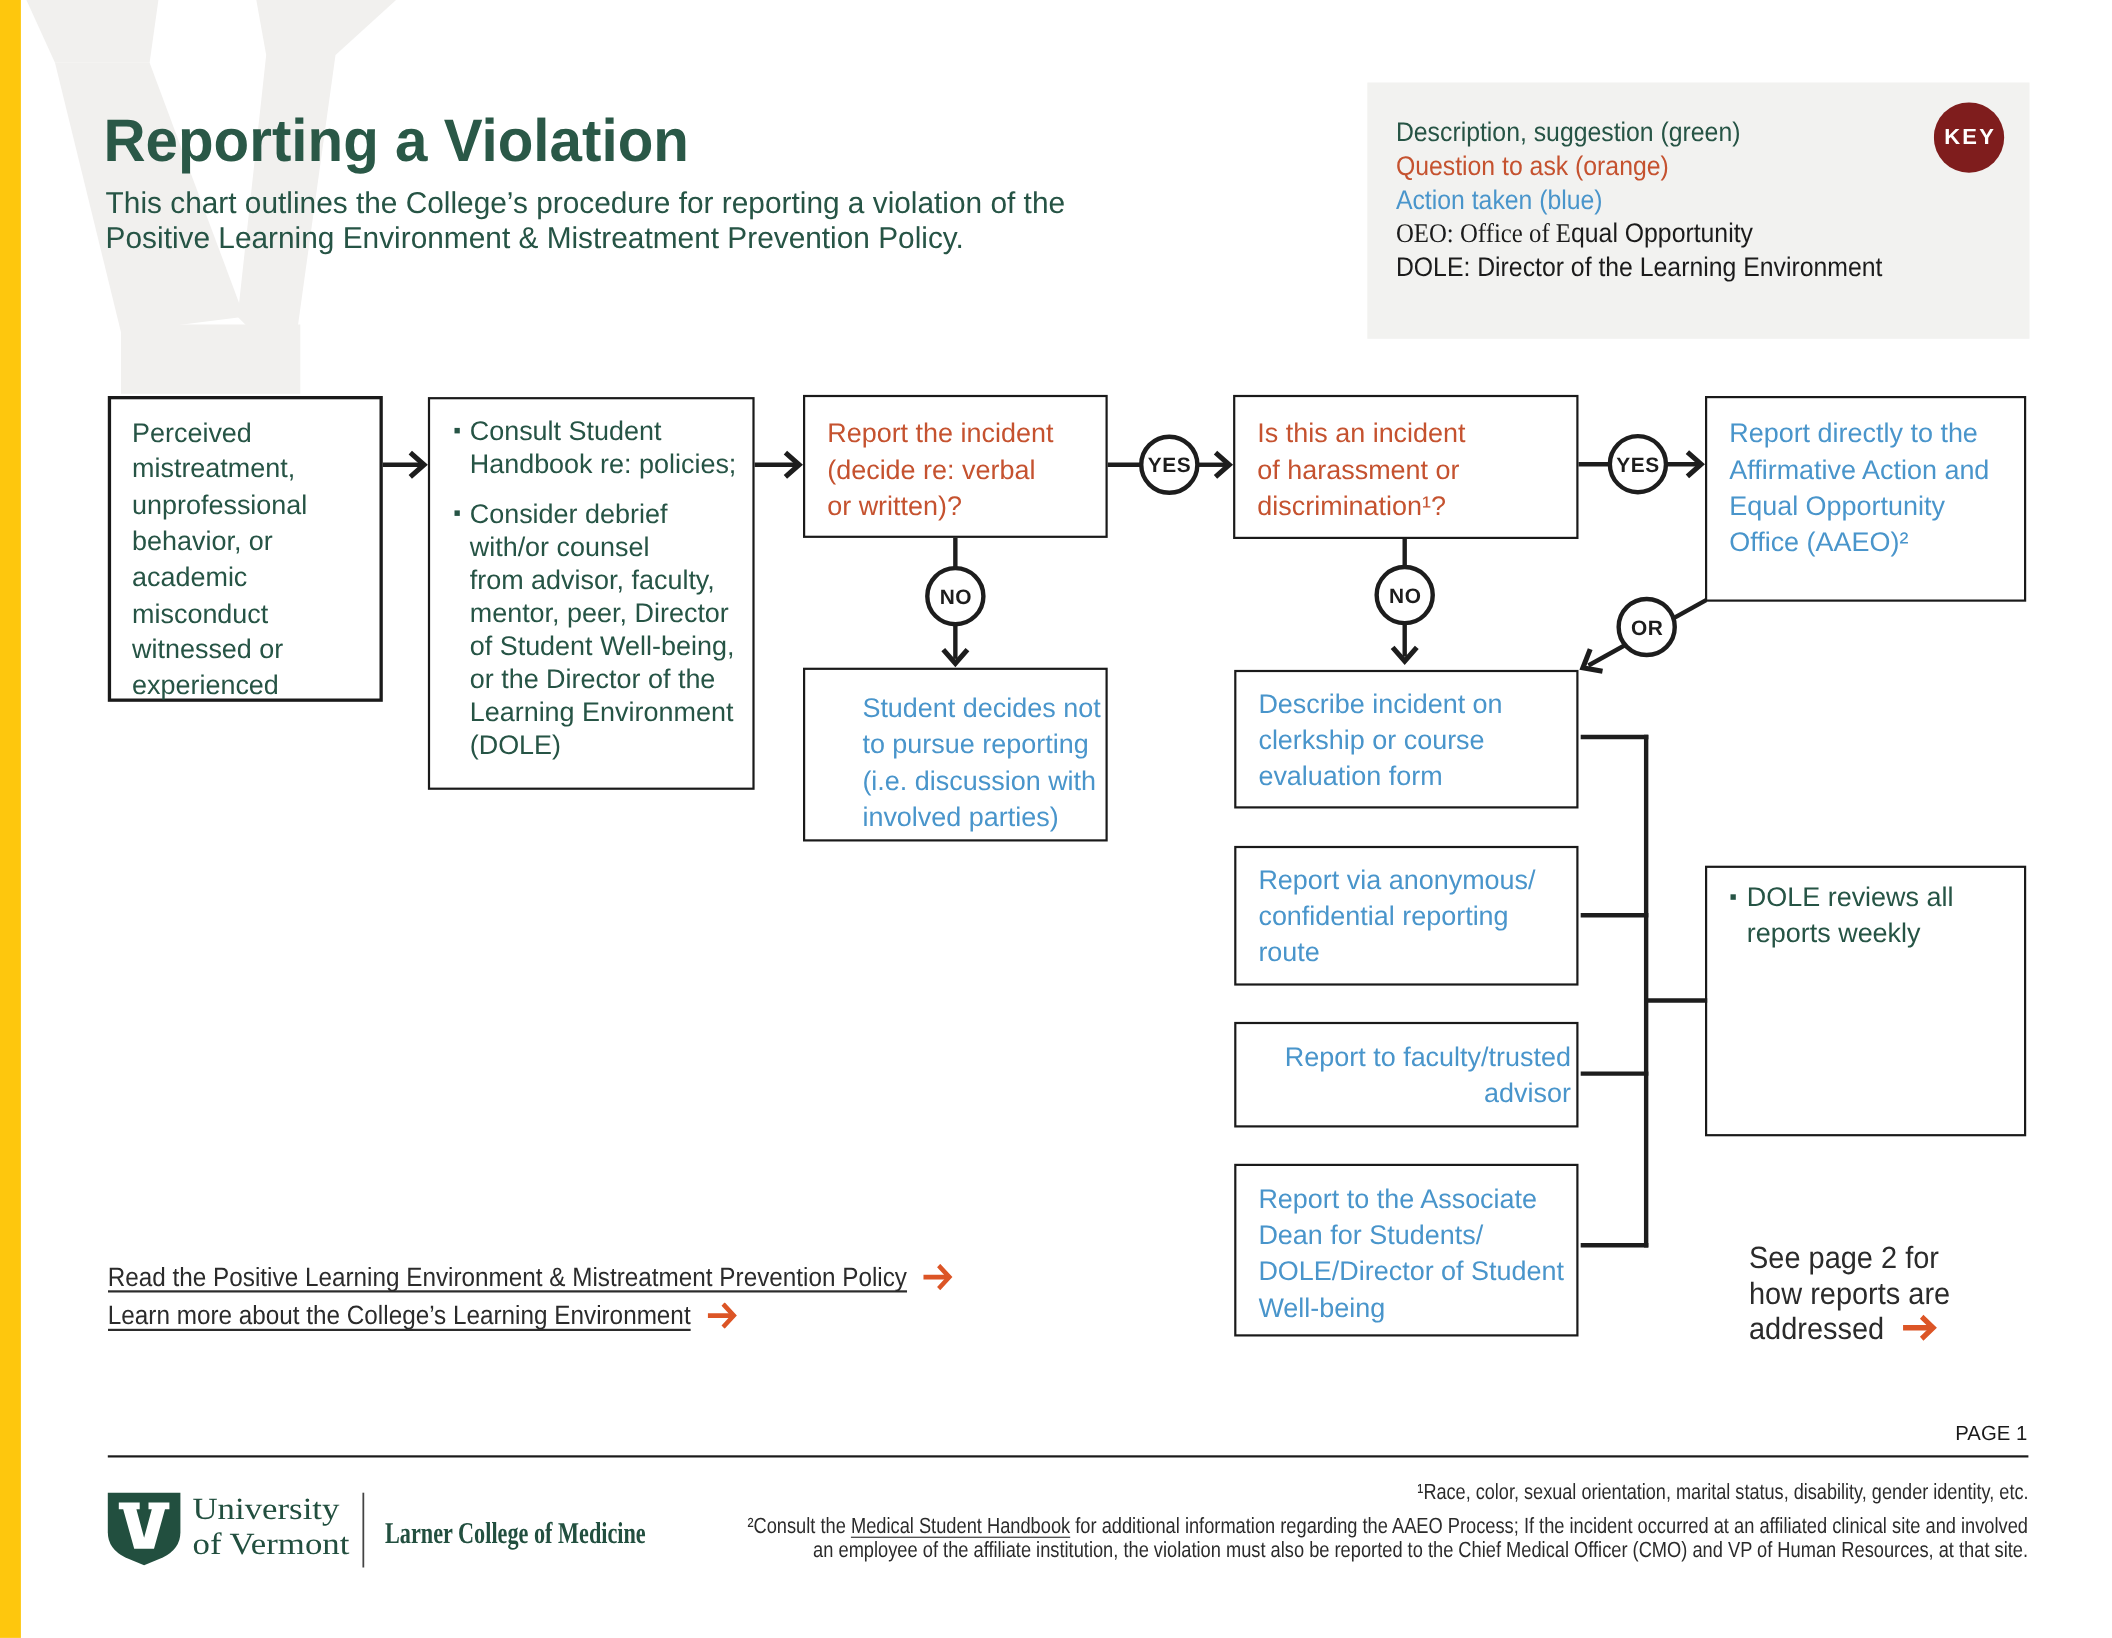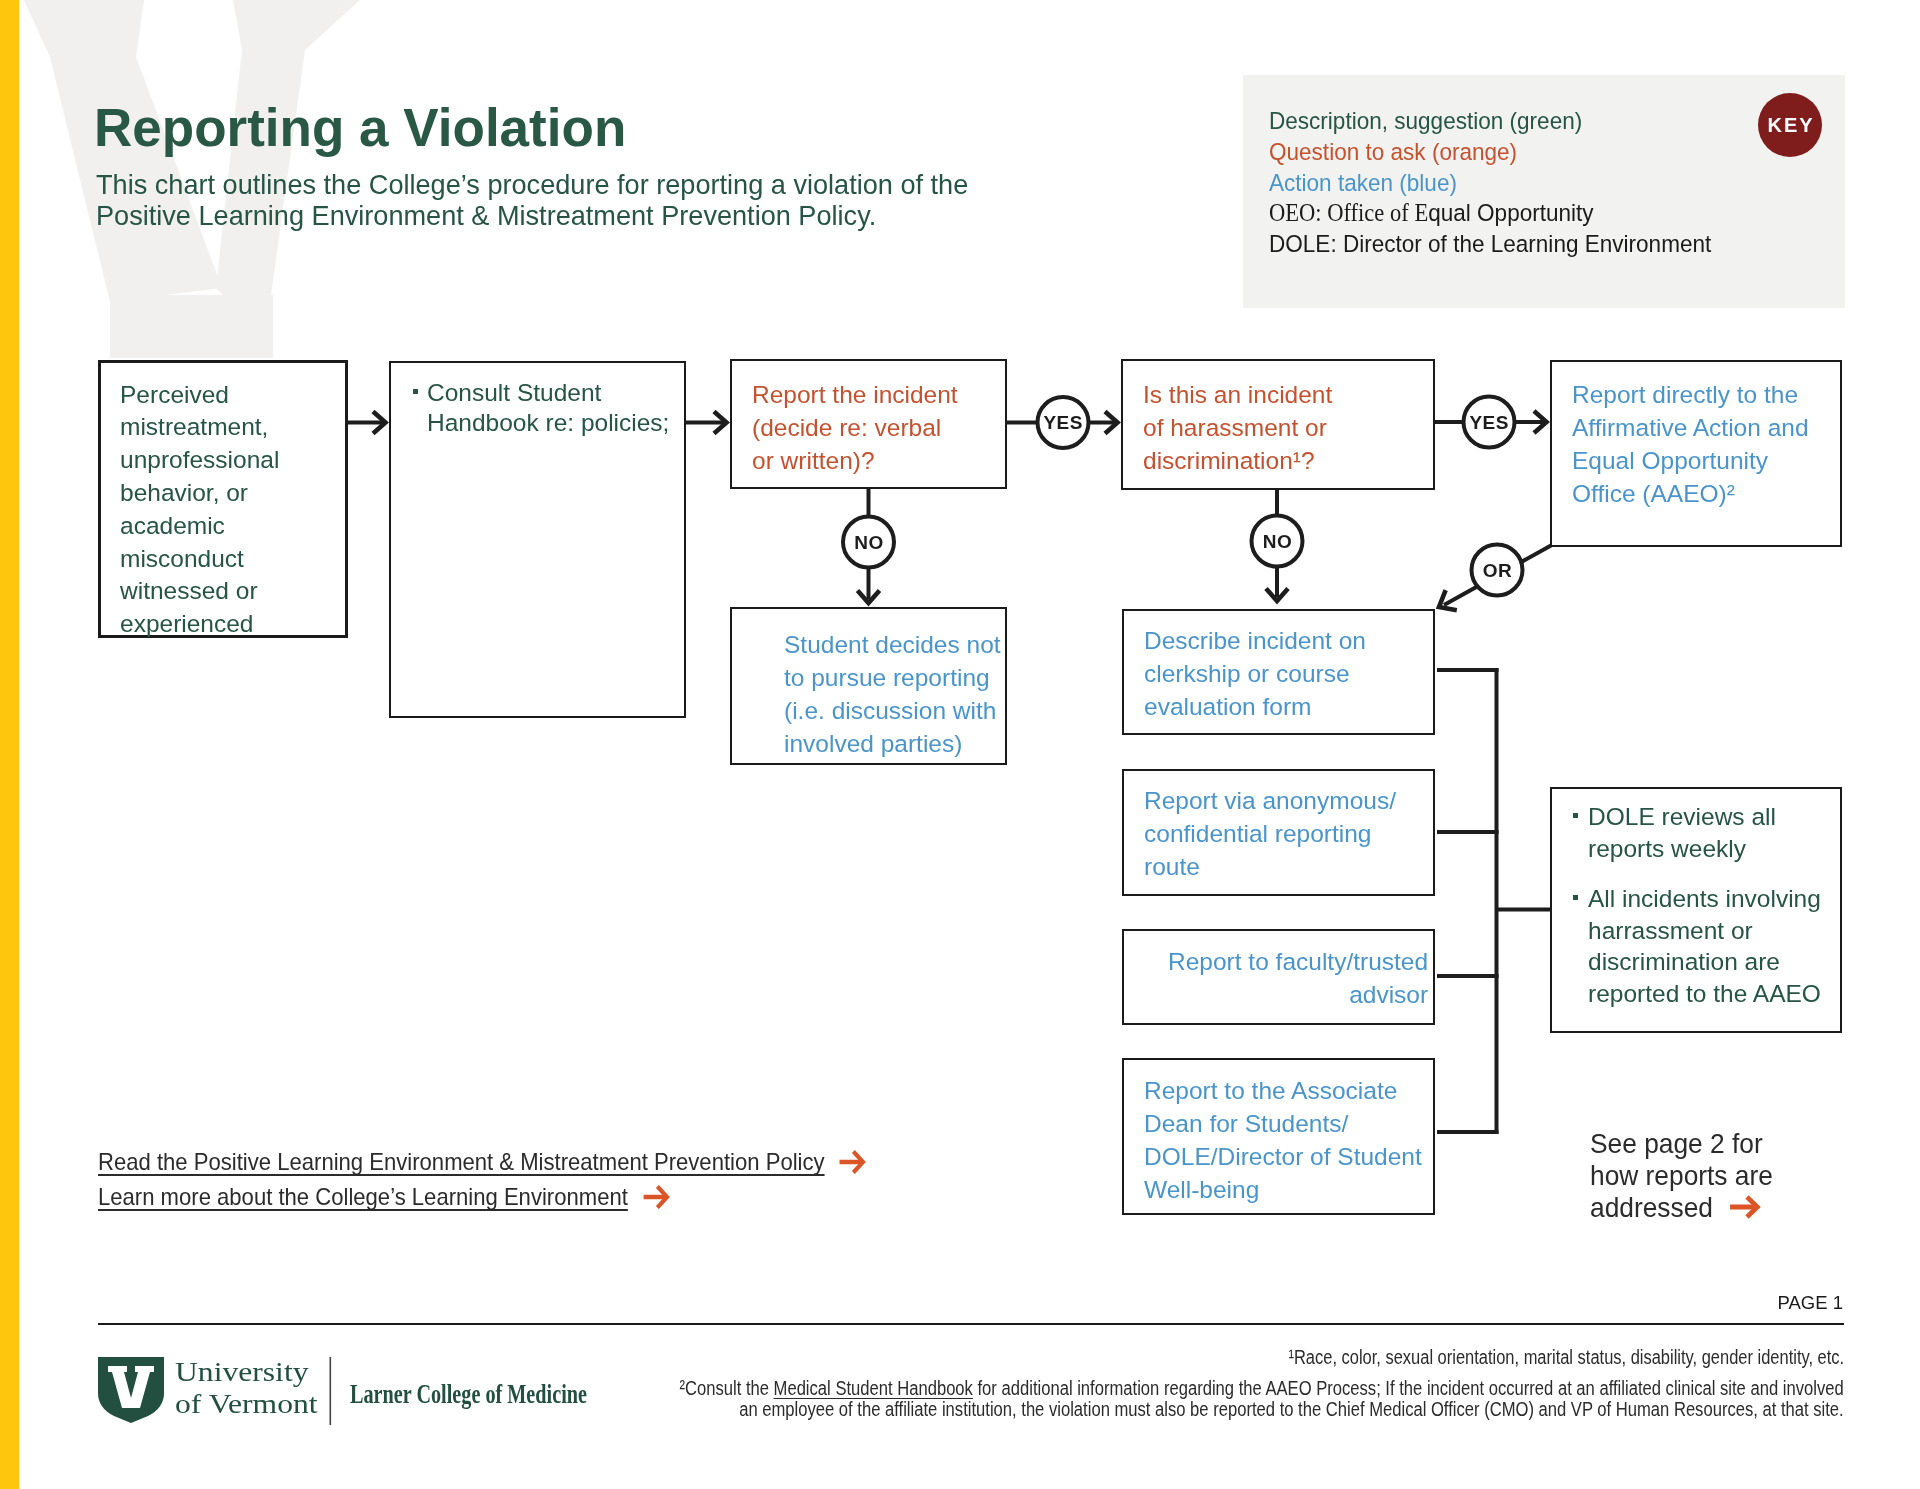--- a/index.html
+++ b/index.html
@@ -44,20 +44,21 @@
   <span class="blk">DOLE: Director of the Learning Environment</span>
 </div>
 <div class="abs" style="transform:translateZ(0);left:1758px;top:93px;width:64px;height:64px;border-radius:50%;background:#7f1d1d;color:#fff;font-size:20px;font-weight:bold;letter-spacing:2px;text-align:center;line-height:64px;text-indent:2px;">KEY</div>
 
 <div class="box" style="left:98px;top:360px;width:250px;height:278px;border-width:3.7px;"></div>
 <div class="btxt green" style="left:120px;top:378.7px;line-height:32.8px;">Perceived<br>mistreatment,<br>unprofessional<br>behavior, or<br>academic<br>misconduct<br>witnessed or<br>experienced</div>
 
 <div class="box" style="left:389px;top:361px;width:297px;height:357px;"></div>
 <div class="btxt green" style="left:413px;top:377.9px;width:262px;line-height:30px;">
   <div class="bullet-item" style="--bt:11.5px;">Consult Student<br>Handbook re: policies;</div>
+  <div class="bullet-item" style="--bt:11.5px;margin-top:15px;">Consider debrief<br>with/or counsel<br>from advisor, faculty,<br>mentor, peer, Director<br>of Student Well-being,<br>or the Director of the<br>Learning Environment<br>(DOLE)</div>
 </div>
 
 <div class="box" style="left:730px;top:359px;width:277px;height:130px;"></div>
 <div class="btxt orange" style="left:752px;top:377.5px;">Report the incident<br>(decide re: verbal<br>or written)?</div>
 
 <div class="box" style="left:1121px;top:359px;width:314px;height:131px;"></div>
 <div class="btxt orange" style="left:1143px;top:378px;">Is this an incident<br>of harassment or<br>discrimination¹?</div>
 
 <div class="box" style="left:1550px;top:360px;width:292px;height:187px;"></div>
 <div class="btxt blue" style="left:1572px;top:378.4px;">Report directly to the<br>Affirmative Action and<br>Equal Opportunity<br>Office (AAEO)²</div>
@@ -73,21 +74,20 @@
 
 <div class="box" style="left:1122px;top:929px;width:313px;height:96px;"></div>
 <div class="btxt blue" style="left:1168px;top:944.7px;text-align:right;">Report to faculty/trusted<br>advisor</div>
 
 <div class="box" style="left:1122px;top:1058px;width:313px;height:157px;"></div>
 <div class="btxt blue" style="left:1144px;top:1074.4px;">Report to the Associate<br>Dean for Students/<br>DOLE/Director of Student<br>Well-being</div>
 
 <div class="box" style="left:1550px;top:787px;width:292px;height:246px;"></div>
 <div class="btxt green" style="left:1573px;top:801px;width:255px;line-height:31.5px;">
   <div class="bullet-item" style="--bt:12.3px;padding-left:15px;">DOLE reviews all<br>reports weekly</div>
-  <div class="bullet-item" style="--bt:12.3px;padding-left:15px;margin-top:19px;">All incidents involving<br>harrassment or<br>discrimination are<br>reported to the AAEO</div>
 </div>
 
 <svg class="layer" width="1920" height="1489" style="left:0;top:0;transform:translateZ(0);" fill="none" stroke="#1d1d1d">
 
   <g stroke-width="4">
     <line x1="348" y1="422.5" x2="383" y2="422.5"></line>
     <line x1="686" y1="422.5" x2="724" y2="422.5"></line>
     <line x1="1007" y1="422.5" x2="1038" y2="422.5"></line>
     <line x1="1087" y1="422.5" x2="1115" y2="422.5"></line>
     <line x1="1435" y1="422" x2="1465" y2="422"></line>

